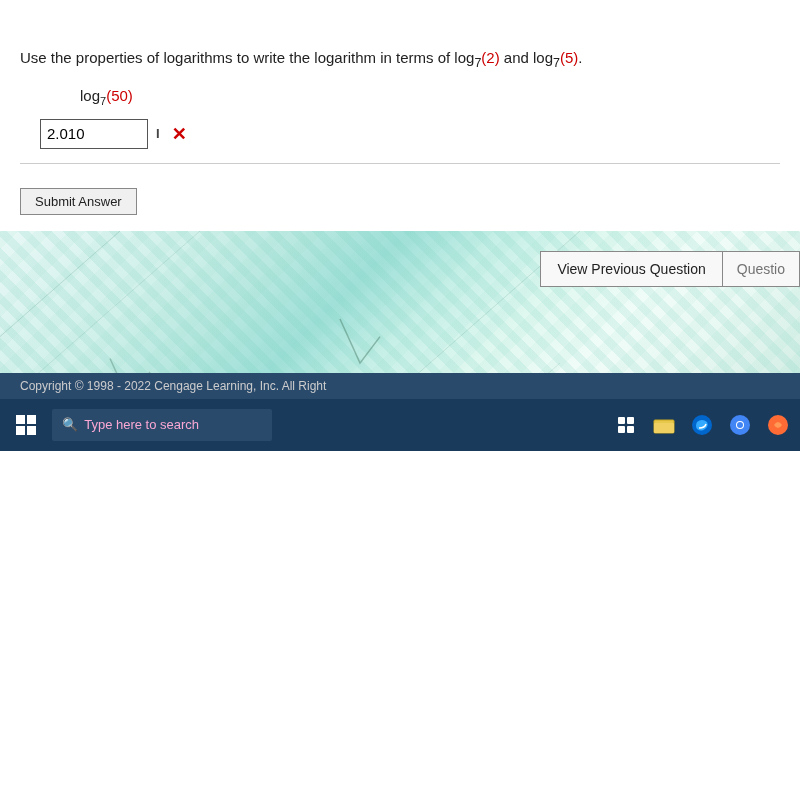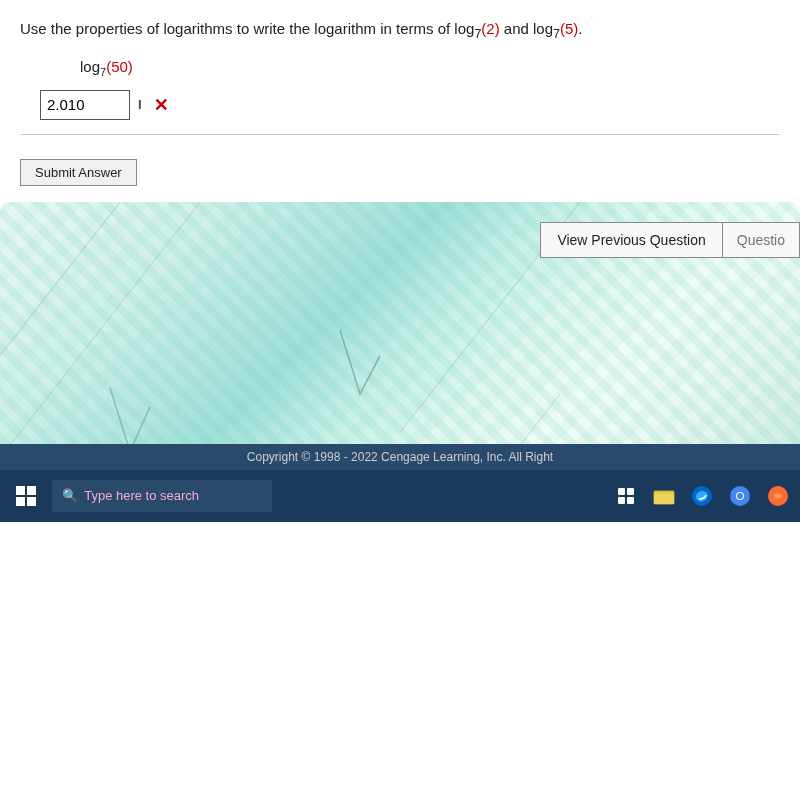--- a/index.html
+++ b/index.html
@@ -20,20 +20,21 @@
     .question-area {
       padding: 18px 20px 10px 20px;
       background: #fff;
     }
 
     .instruction-text {
       font-size: 15px;
       color: #222;
       margin-bottom: 14px;
       line-height: 1.5;
+      margin-top: 29px;
     }
 
     .red-text {
       color: #cc0000;
     }
 
     .log-expression {
       font-size: 15px;
       color: #222;
       margin-bottom: 12px;
@@ -55,21 +56,21 @@
       align-items: center;
       margin-left: 20px;
       margin-bottom: 14px;
       gap: 8px;
     }
 
     .answer-input {
       border: 1px solid #555;
       padding: 4px 6px;
       font-size: 15px;
-      width: 90px;
+      width: 108px;
       height: 30px;
       outline: none;
     }
 
     .cursor-indicator {
       color: #444;
       font-size: 13px;
       font-weight: bold;
       margin-left: 0px;
     }
@@ -97,36 +98,35 @@
       padding: 5px 14px;
       font-size: 13px;
       cursor: pointer;
       color: #222;
     }
 
     
     .pattern-area {
       position: relative;
       width: 100%;
-      height: 320px;
+      height: 220px;
       background: linear-gradient(
         135deg,
         #e8f8f5 0%,
         #d0f0ea 20%,
         #b8e8e0 30%,
         #a0e0d8 40%,
         #c8f0e8 50%,
         #e0f8f0 60%,
         #f0fcf8 70%,
         #e8f8f2 80%,
         #d8f0e8 90%,
         #c0e8dc 100%
       );
       overflow: hidden;
-      border-radius: 10px;
     }
 
     .pattern-area::before {
       content: '';
       position: absolute;
       top: 0; left: 0; right: 0; bottom: 0;
       background: repeating-linear-gradient(
         45deg,
         transparent,
         transparent 8px,
@@ -269,21 +269,21 @@
       cursor: pointer;
       font-size: 18px;
     }
 
     
     .copyright-bar {
       background: #2a4a6c;
       color: #ccc;
       font-size: 12px;
       padding: 6px 20px;
-      text-align: center;
+      text-align: left;
       position: absolute;
       bottom: 52px;
       width: 100%;
       z-index: 50;
     }
 
     
     .diagonal-lines {
       position: absolute;
       top: 0;

